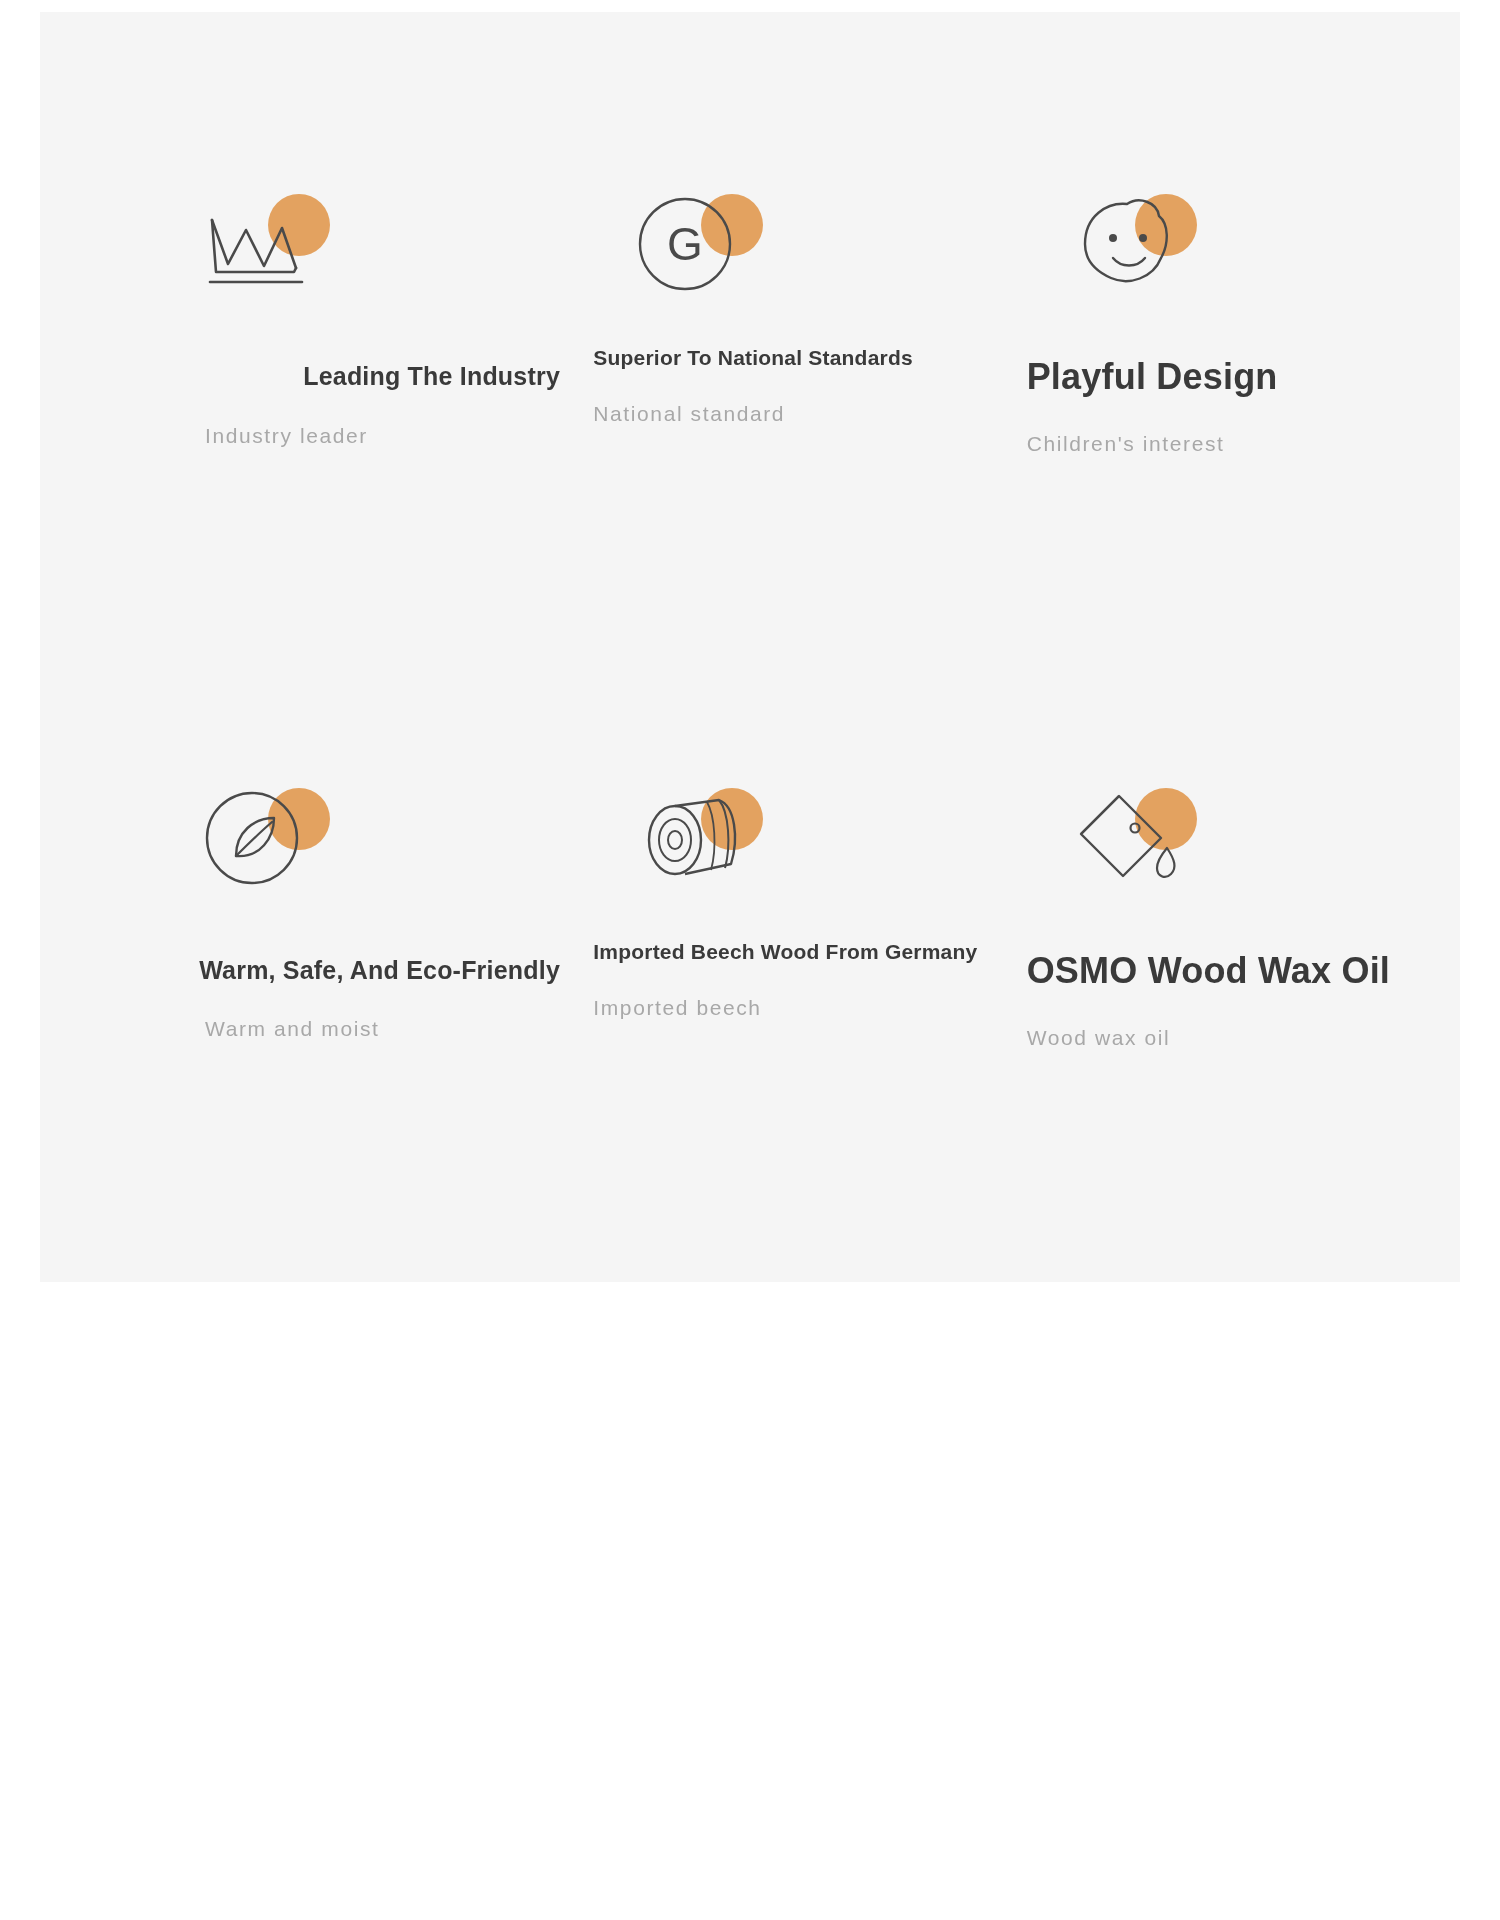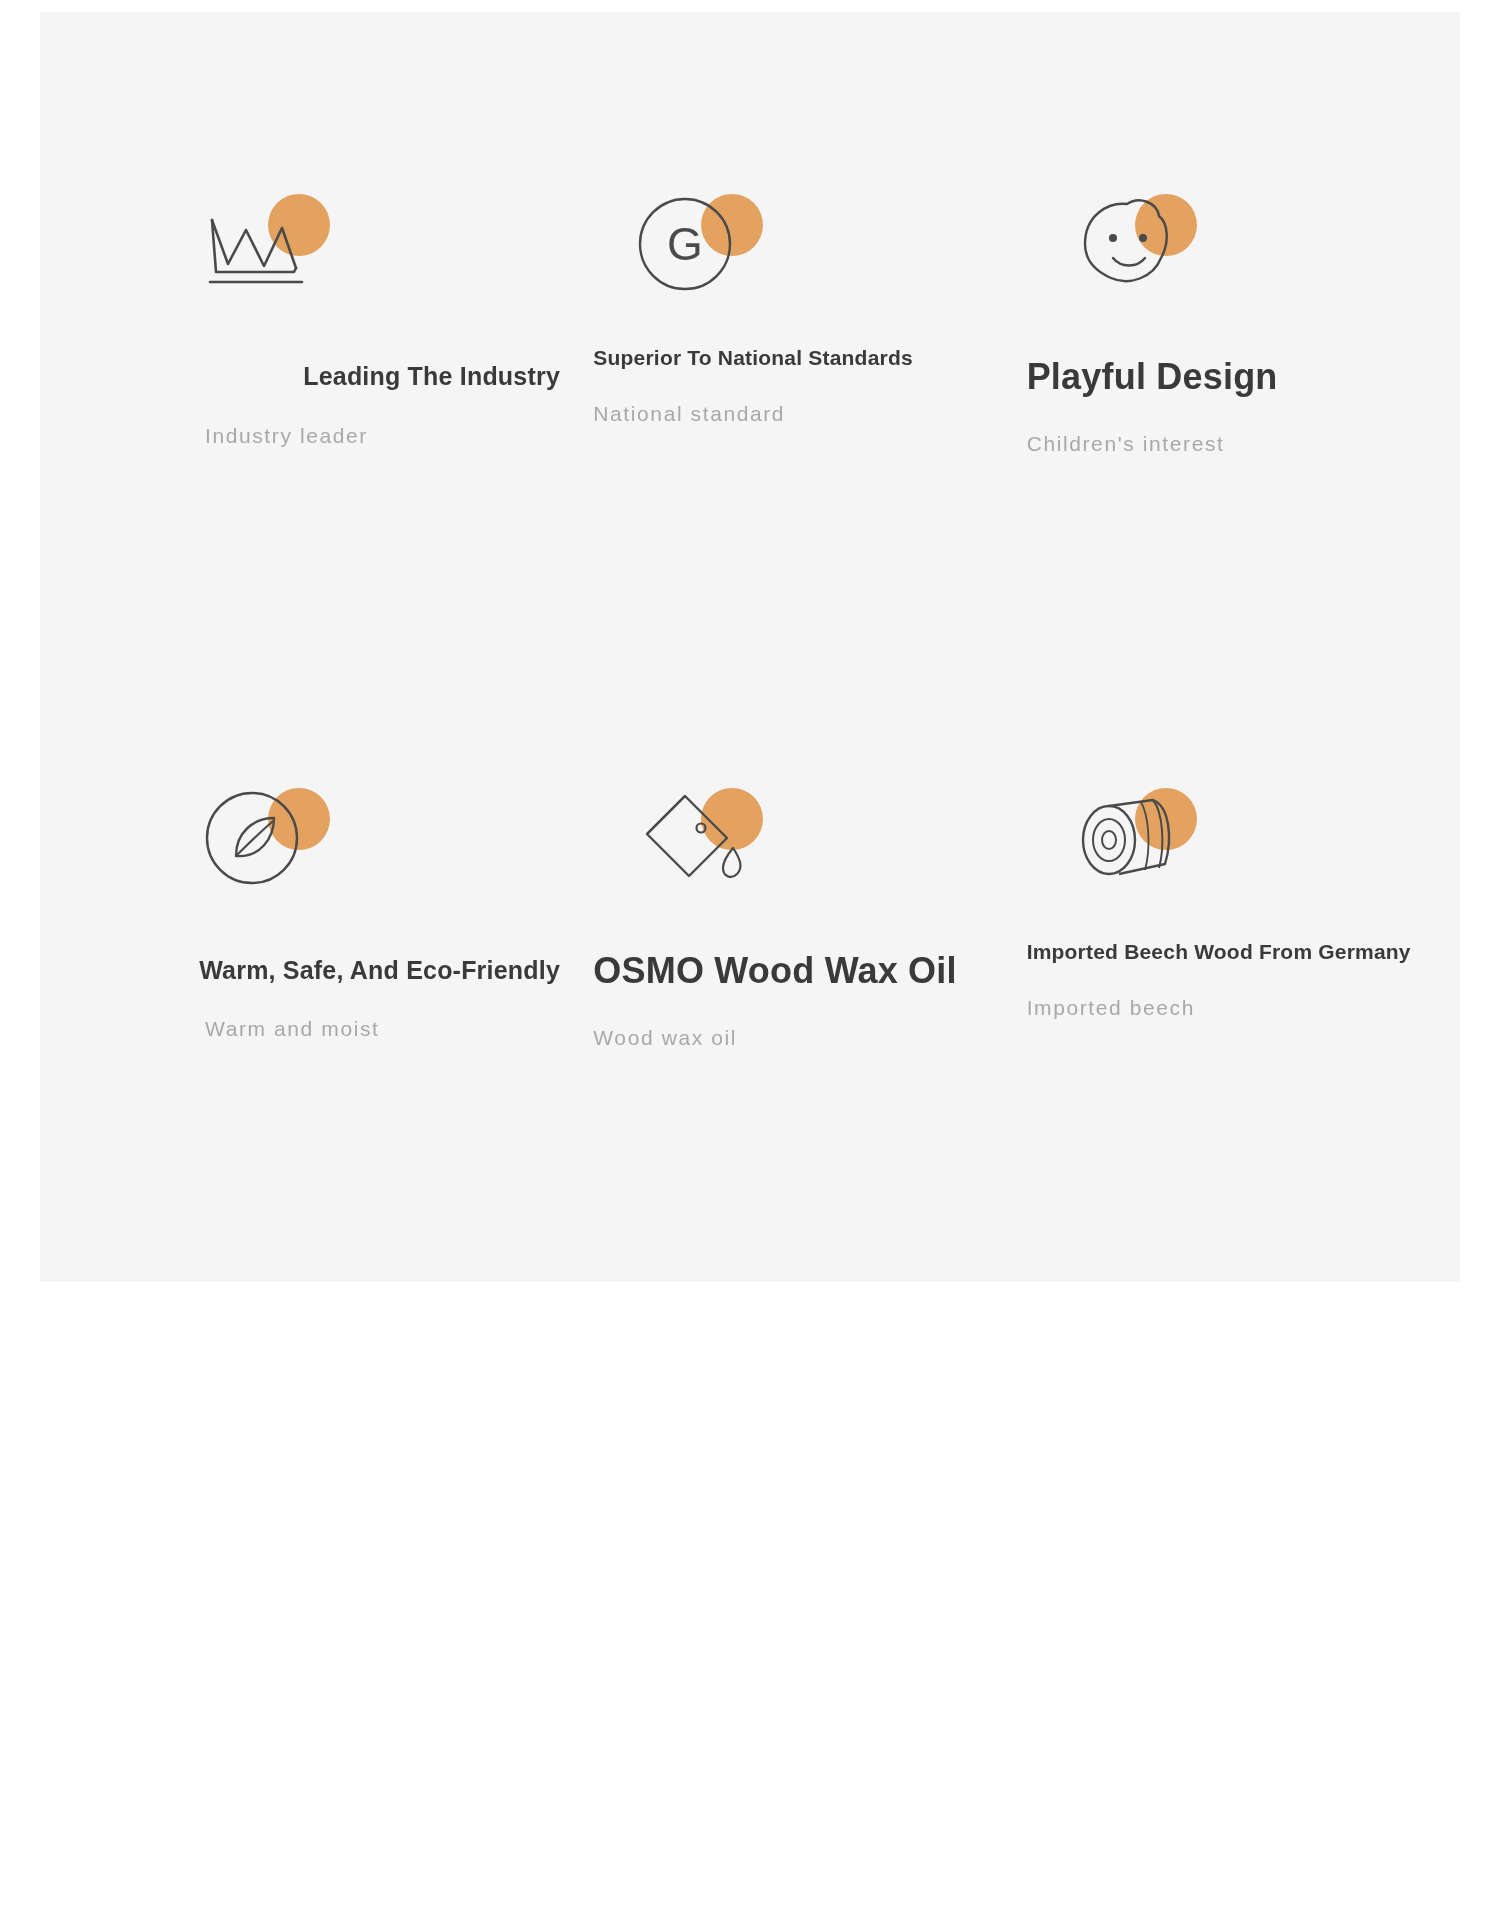--- a/index.html
+++ b/index.html
@@ -184,47 +184,47 @@
           <svg class="feature-icon" viewBox="0 0 160 130">
             <circle cx="62" cy="62" r="45" fill="none" stroke="#4a4a4a" stroke-width="2.4"></circle>
             <path d="M46 80 C46 56 64 42 84 42 C84 62 70 82 46 80 Z" fill="none" stroke="#4a4a4a" stroke-width="2.4" stroke-linejoin="round"></path>
             <path d="M46 80 C56 70 68 58 82 46" fill="none" stroke="#4a4a4a" stroke-width="2.2" stroke-linecap="round"></path>
           </svg>
         </div>
         <div class="feature-title">Warm, Safe, And Eco-Friendly</div>
         <div class="feature-sub">Warm and moist</div>
       </div>
 
-      <div class="feature col3b">
-        <div class="feature-icon-wrap">
-          <div class="blob"></div>
-          <svg class="feature-icon" viewBox="0 0 160 130">
-            <path d="M62 20 L104 62 L66 100 L24 58 Z" fill="none" stroke="#4a4a4a" stroke-width="2.4" stroke-linejoin="round"></path>
-            <path d="M62 20 L24 58" fill="none" stroke="#4a4a4a" stroke-width="2.4"></path>
-            <circle cx="78" cy="52" r="4.5" fill="none" stroke="#4a4a4a" stroke-width="2.2"></circle>
-            <path d="M110 72 C118 84 120 92 114 98 C108 104 100 100 100 92 C100 86 105 78 110 72 Z" fill="none" stroke="#4a4a4a" stroke-width="2.2" stroke-linejoin="round"></path>
-          </svg>
-        </div>
-        <div class="feature-title big">OSMO Wood Wax Oil</div>
-        <div class="feature-sub">Wood wax oil</div>
-      </div>
-
       <div class="feature col2b">
         <div class="feature-icon-wrap">
           <div class="blob"></div>
           <svg class="feature-icon" viewBox="0 0 160 130">
             <ellipse cx="52" cy="64" rx="26" ry="34" fill="none" stroke="#4a4a4a" stroke-width="2.4"></ellipse>
             <ellipse cx="52" cy="64" rx="16" ry="21" fill="none" stroke="#4a4a4a" stroke-width="2"></ellipse>
             <ellipse cx="52" cy="64" rx="7" ry="9" fill="none" stroke="#4a4a4a" stroke-width="2"></ellipse>
             <path d="M52 30 L96 24 C112 30 116 62 108 88 L62 98" fill="none" stroke="#4a4a4a" stroke-width="2.4" stroke-linejoin="round"></path>
             <path d="M96 24 C106 36 108 70 102 92" fill="none" stroke="#4a4a4a" stroke-width="2"></path>
             <path d="M84 26 C92 40 94 72 88 94" fill="none" stroke="#4a4a4a" stroke-width="1.8"></path>
           </svg>
         </div>
         <div class="feature-title small">Imported Beech Wood From Germany</div>
         <div class="feature-sub">Imported beech</div>
       </div>
 
+      <div class="feature col3b">
+        <div class="feature-icon-wrap">
+          <div class="blob"></div>
+          <svg class="feature-icon" viewBox="0 0 160 130">
+            <path d="M62 20 L104 62 L66 100 L24 58 Z" fill="none" stroke="#4a4a4a" stroke-width="2.4" stroke-linejoin="round"></path>
+            <path d="M62 20 L24 58" fill="none" stroke="#4a4a4a" stroke-width="2.4"></path>
+            <circle cx="78" cy="52" r="4.5" fill="none" stroke="#4a4a4a" stroke-width="2.2"></circle>
+            <path d="M110 72 C118 84 120 92 114 98 C108 104 100 100 100 92 C100 86 105 78 110 72 Z" fill="none" stroke="#4a4a4a" stroke-width="2.2" stroke-linejoin="round"></path>
+          </svg>
+        </div>
+        <div class="feature-title big">OSMO Wood Wax Oil</div>
+        <div class="feature-sub">Wood wax oil</div>
+      </div>
+
     </div>
   </div>
 
 
 </div>
 
 </body></html>

